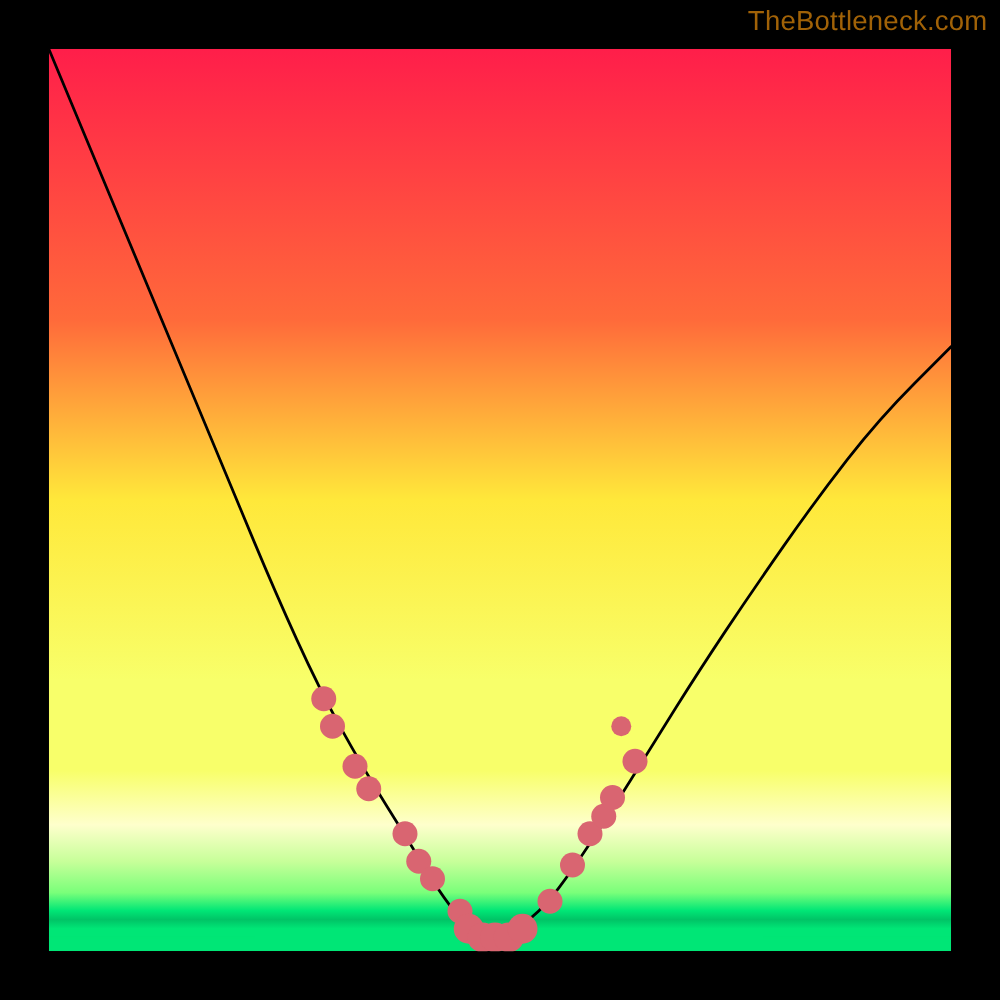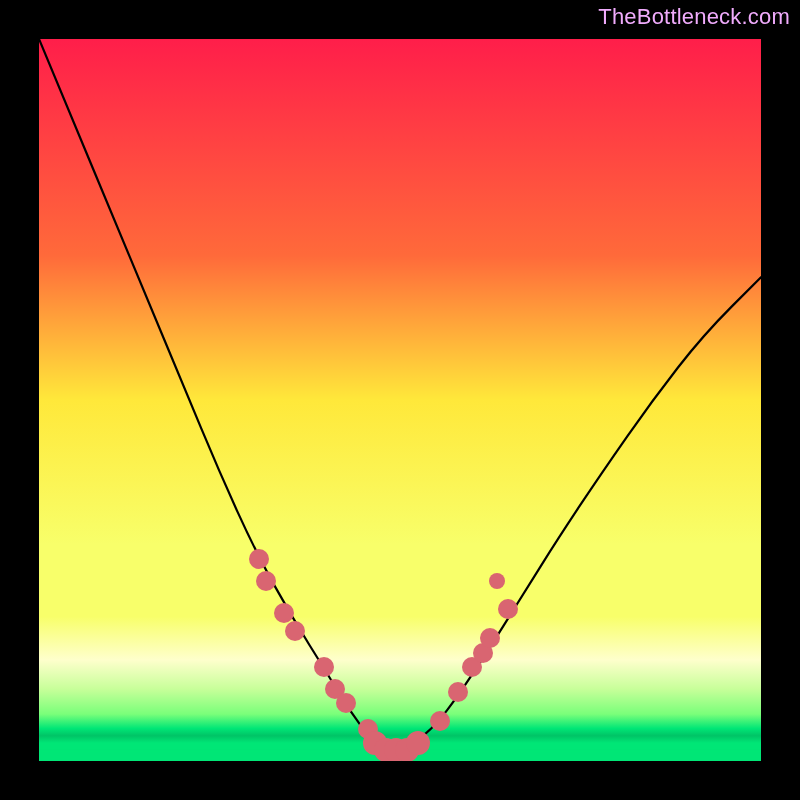--- a/index.html
+++ b/index.html
@@ -21,21 +21,21 @@
     left: 39px;
     top: 39px;
     width: 722px;
     height: 722px;
     overflow: hidden;
   }
   .watermark {
     position: absolute;
     top: 4px;
     right: 10px;
-    color: #f0abfc;
+    color: #a16207;
     font-size: 22px;
     font-weight: 500;
     letter-spacing: 0.2px;
   }
   svg.curve {
     position: absolute;
     inset: 0;
     width: 722px;
     height: 722px;
   }

